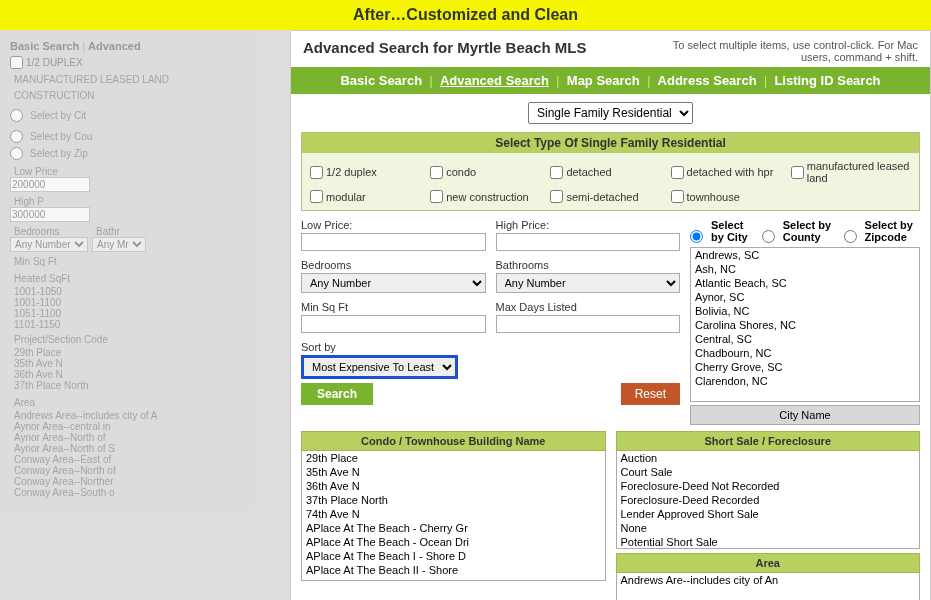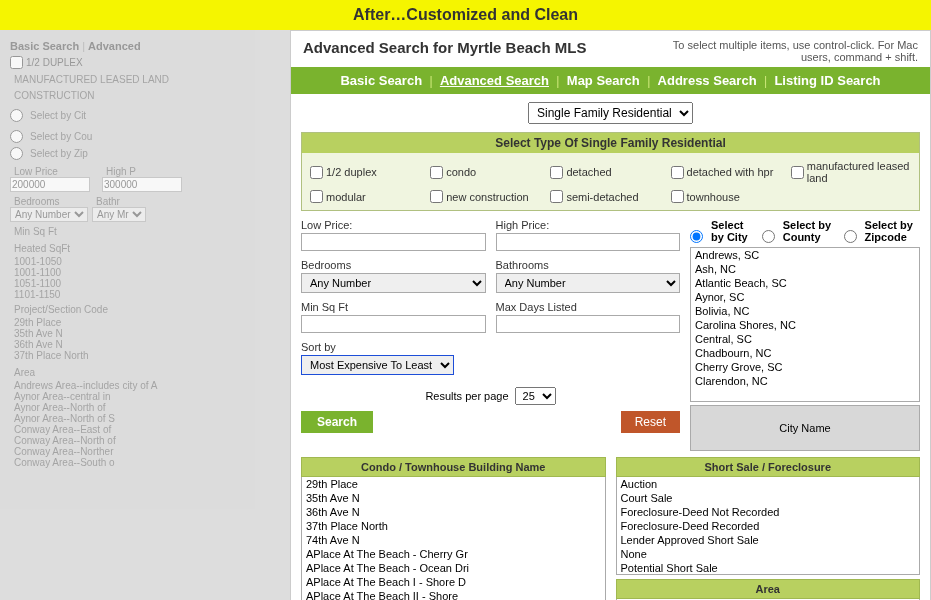--- a/index.html
+++ b/index.html
@@ -170,21 +170,21 @@
     .city-list-item {
       padding: 1px 4px;
       cursor: pointer;
     }
 
     .city-name-btn {
       display: block;
       width: 100%;
       background: #d8d8d8;
       border: 1px solid #aaa;
-      padding: 16px;
+      padding: 3px;
       font-size: 11px;
       cursor: pointer;
       margin-top: 3px;
       text-align: center;
     }
 
     .form-fields {
       display: flex;
       flex-direction: column;
       gap: 8px;
@@ -221,21 +221,21 @@
     .sort-row label {
       font-size: 11px;
       color: #333;
       display: block;
       margin-bottom: 2px;
     }
 
     .sort-row select {
       font-size: 11px;
       padding: 2px 4px;
-      border: 1px solid #1d4ed8;
+      border: 3px solid #1d4ed8;
     }
 
     .results-row {
       display: flex;
       align-items: center;
       justify-content: center;
       gap: 6px;
       margin-bottom: 6px;
     }
 
@@ -353,21 +353,21 @@
           <input type="radio" style="">
           <span class="lp-item">Select by Cou</span>
         </div>
     </div>
     <div class="lp-row">
       <div style="display:flex;align-items:center;gap:3px;">
           <input type="radio" style="">
           <span class="lp-item">Select by Zip</span>
         </div>
     </div>
-    <div class="lp-row" style="margin-top:6px;display:flex;gap:12px;">
+    <div class="lp-row" style="margin-top:6px;display:flex;gap:4px;flex-direction:column;">
       <div>
         <div class="lp-item">Low Price</div>
         <input class="lp-input" type="text" value="200000" style="">
       </div>
       <div>
         <div class="lp-item">High P</div>
         <input class="lp-input" type="text" value="300000" style="">
       </div>
     </div>
     <div class="lp-row" style="margin-top:4px;display:flex;gap:4px;">
@@ -524,26 +524,20 @@
               </div>
             </div>
             <div class="sort-row">
               <label>Sort by</label>
               <select>
                 <option>Most Expensive To Least</option>
               </select>
             </div>
           </div>
 
-          <div class="results-row" style="margin-top:8px;">
-            <label>Results per page</label>
-            <select>
-              <option>25</option>
-            </select>
-          </div>
           <div class="button-row">
             <button class="btn-search">Search</button>
             <button class="btn-reset">Reset</button>
           </div>
         </div>
 
         <div class="city-county-section">
           <div class="radio-row">
             <input type="radio" name="loc" checked="" style="">
             <label>Select by City</label>

